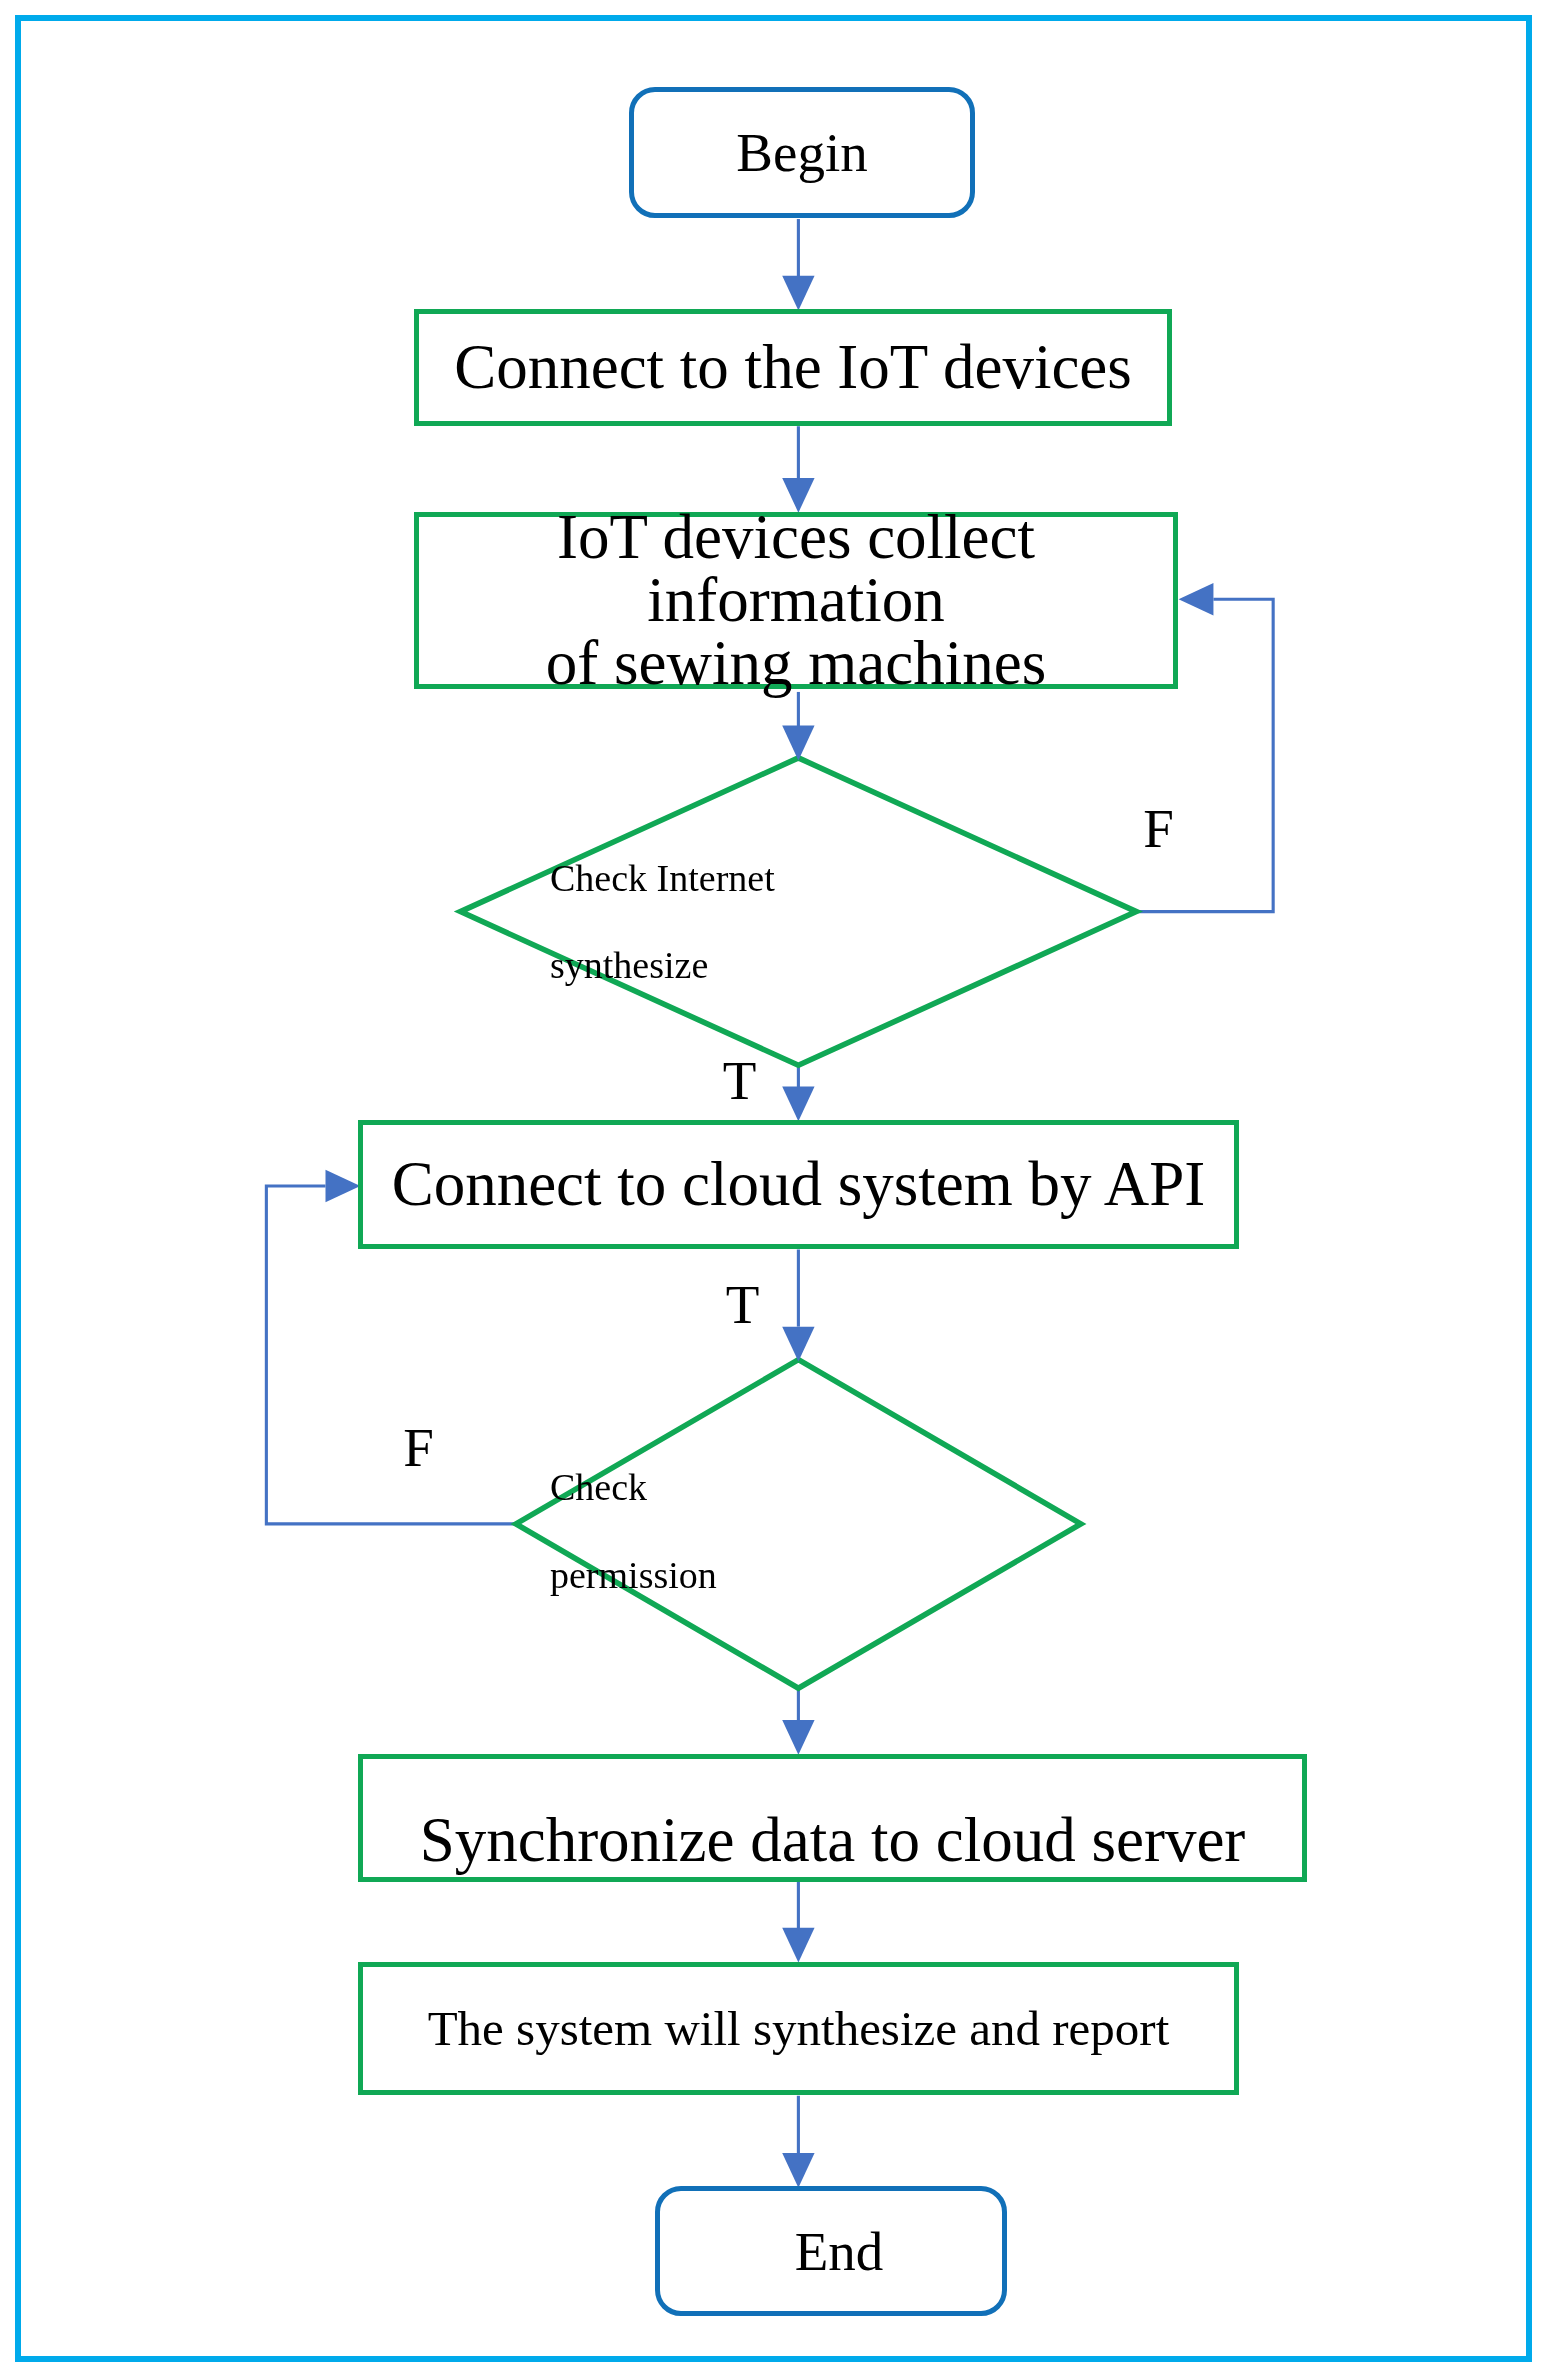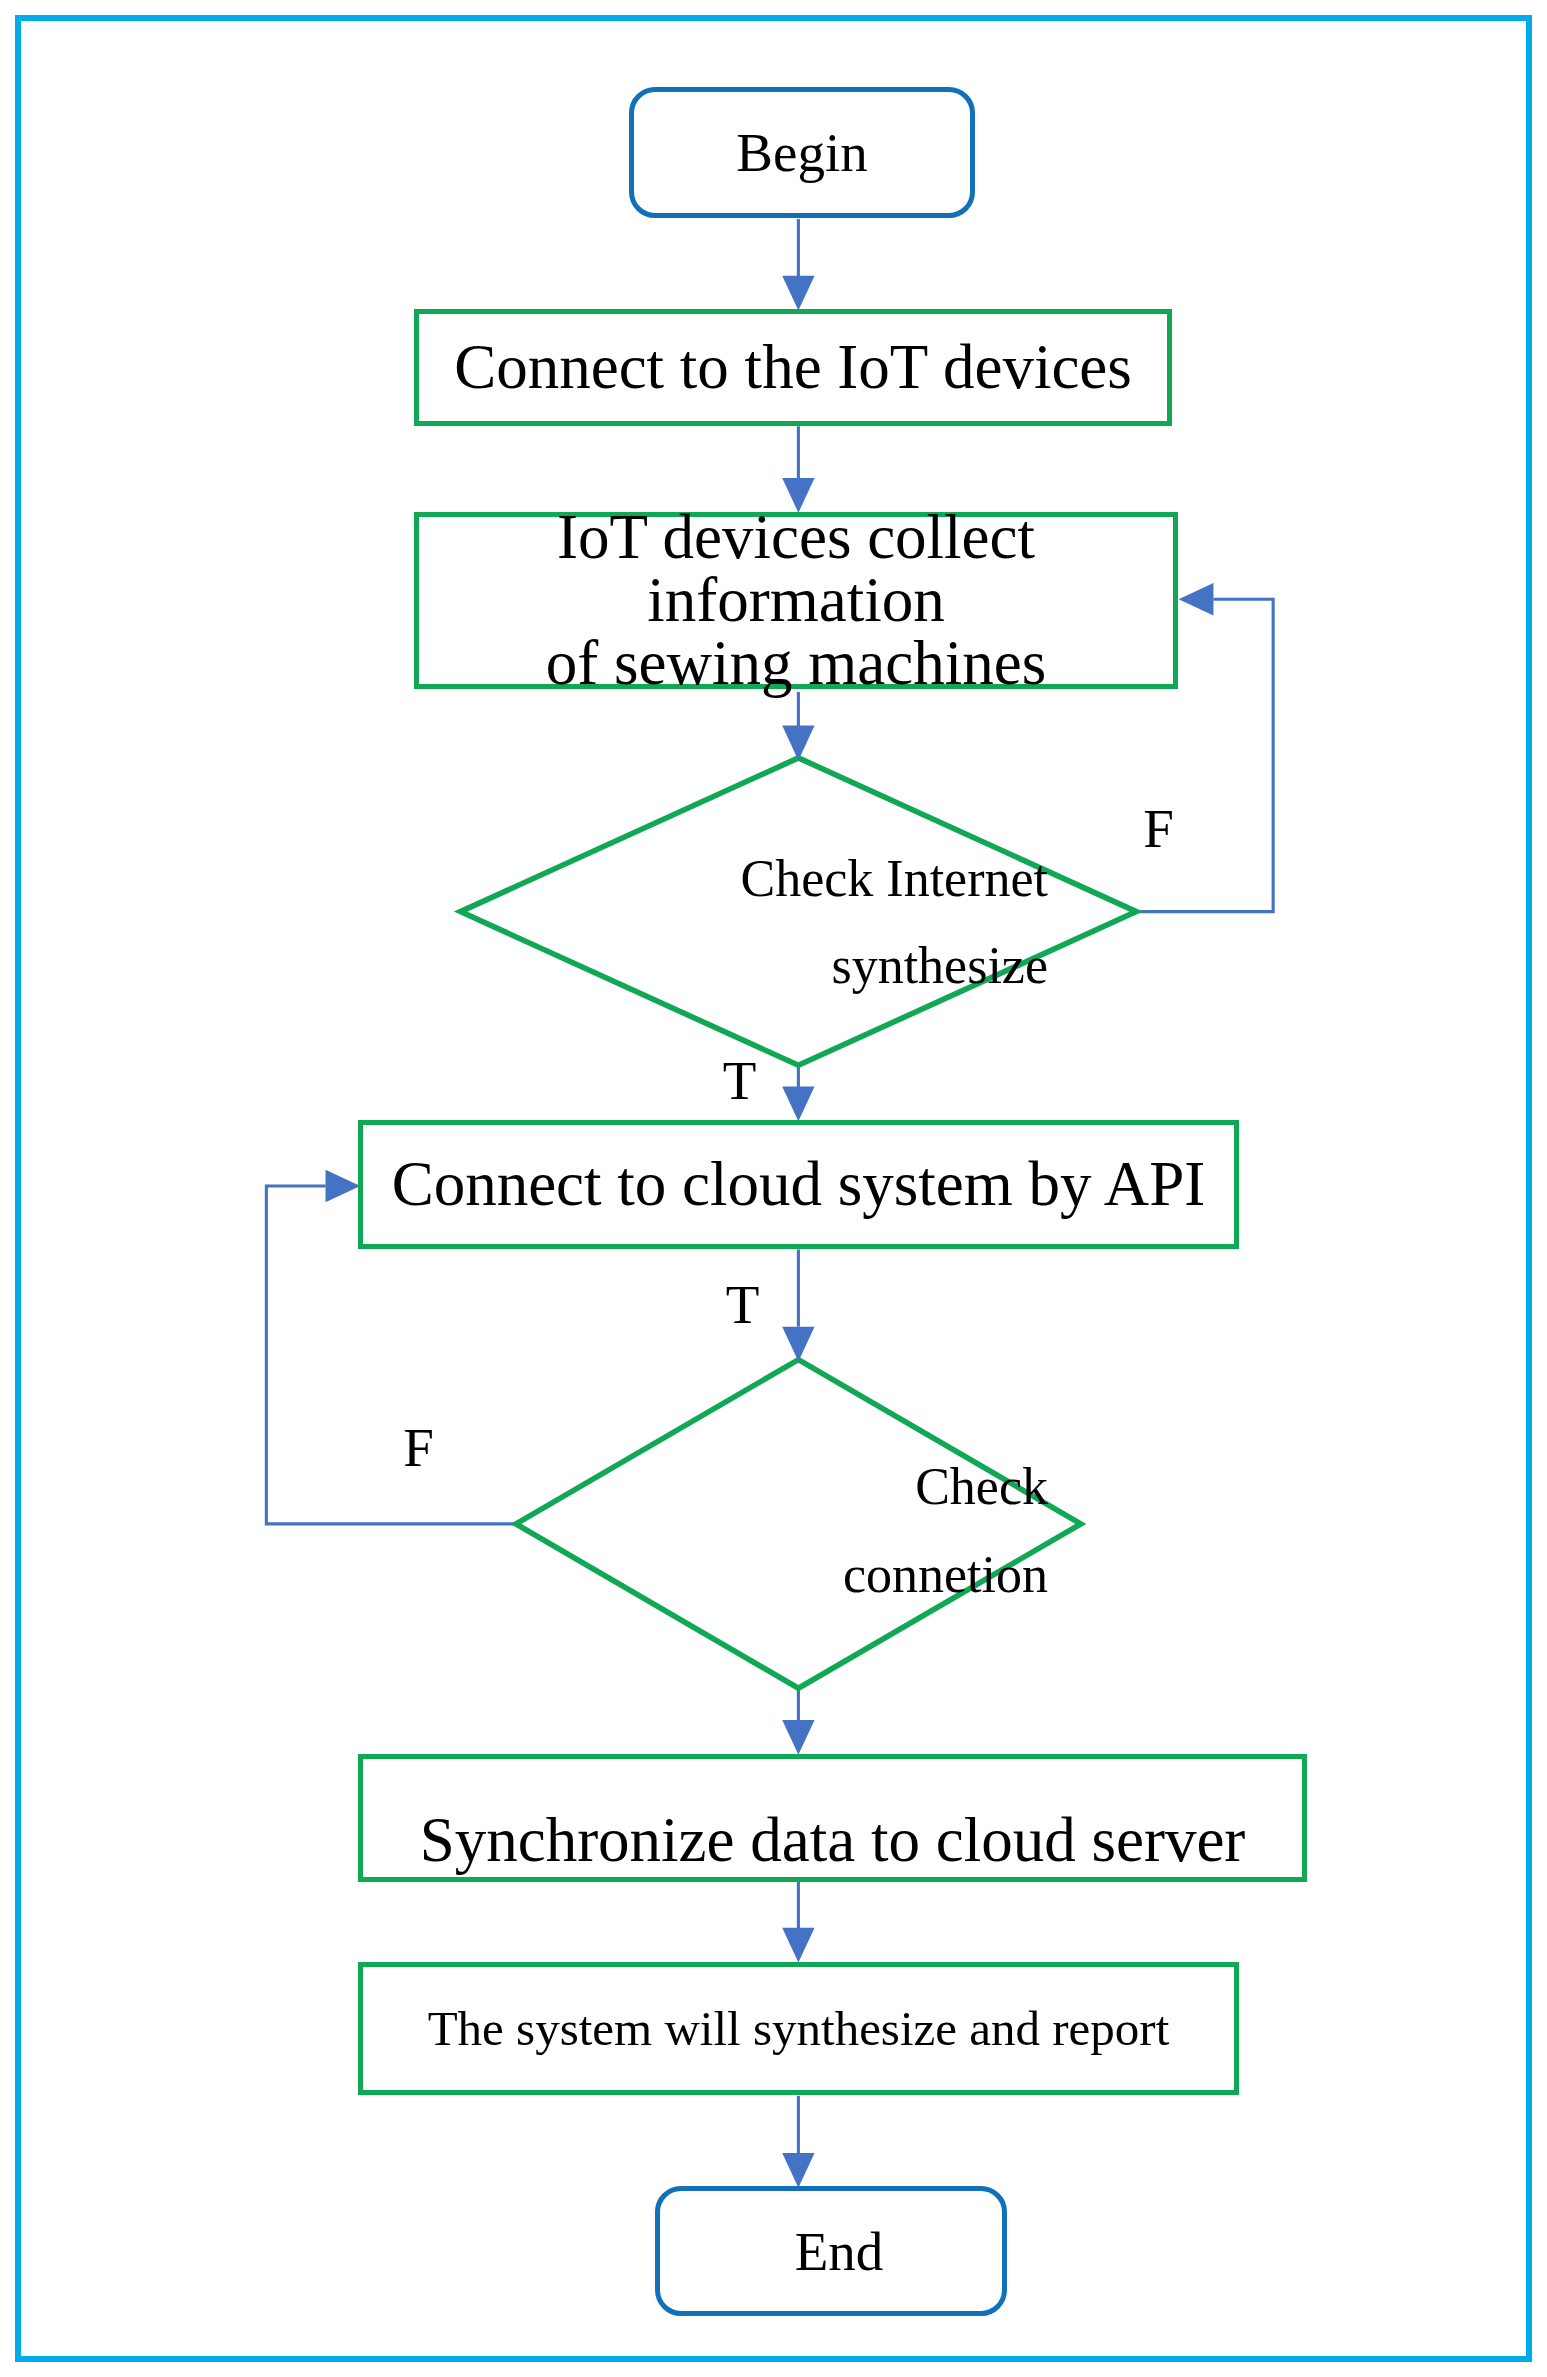--- a/index.html
+++ b/index.html
@@ -41,22 +41,22 @@
     border: 5.6px solid var(--process-border, #10A855);
     font-size: 63px;
   }
   .terminal {
     border: 5.6px solid var(--terminal-border, #1170B8);
     border-radius: 26px;
     font-size: 55px;
   }
   .diamond-text {
     position: absolute;
-    text-align: right;
-    font-size: 52px;
+    text-align: left;
+    font-size: 38px;
     background: transparent;
   }
   .diamond-text .line { display: block; }
   #check-internet-text { left: 550px; top: 835px; width: 498px; line-height: 87px; }
   #check-permission-text { left: 550px; top: 1443px; width: 498px; line-height: 88px; }
 
   .edge-label {
     position: absolute;
     width: 87px;
     text-align: center;
@@ -146,21 +146,21 @@
     <span class="line">Check Internet</span>
     <span class="line">synthesize</span>
   </div>
 
   <div class="node process" id="node-connect-cloud">
     <span>Connect to cloud system by API</span>
   </div>
 
   <div class="diamond-text" id="check-permission-text">
     <span class="line">Check</span>
-    <span class="line">connetion</span>
+    <span class="line">permission</span>
   </div>
 
   <div class="node process" id="node-sync-data">
     <span>Synchronize data to cloud server</span>
   </div>
 
   <div class="node process" id="node-synthesize">
     <span>The system will synthesize and report</span>
   </div>
 

